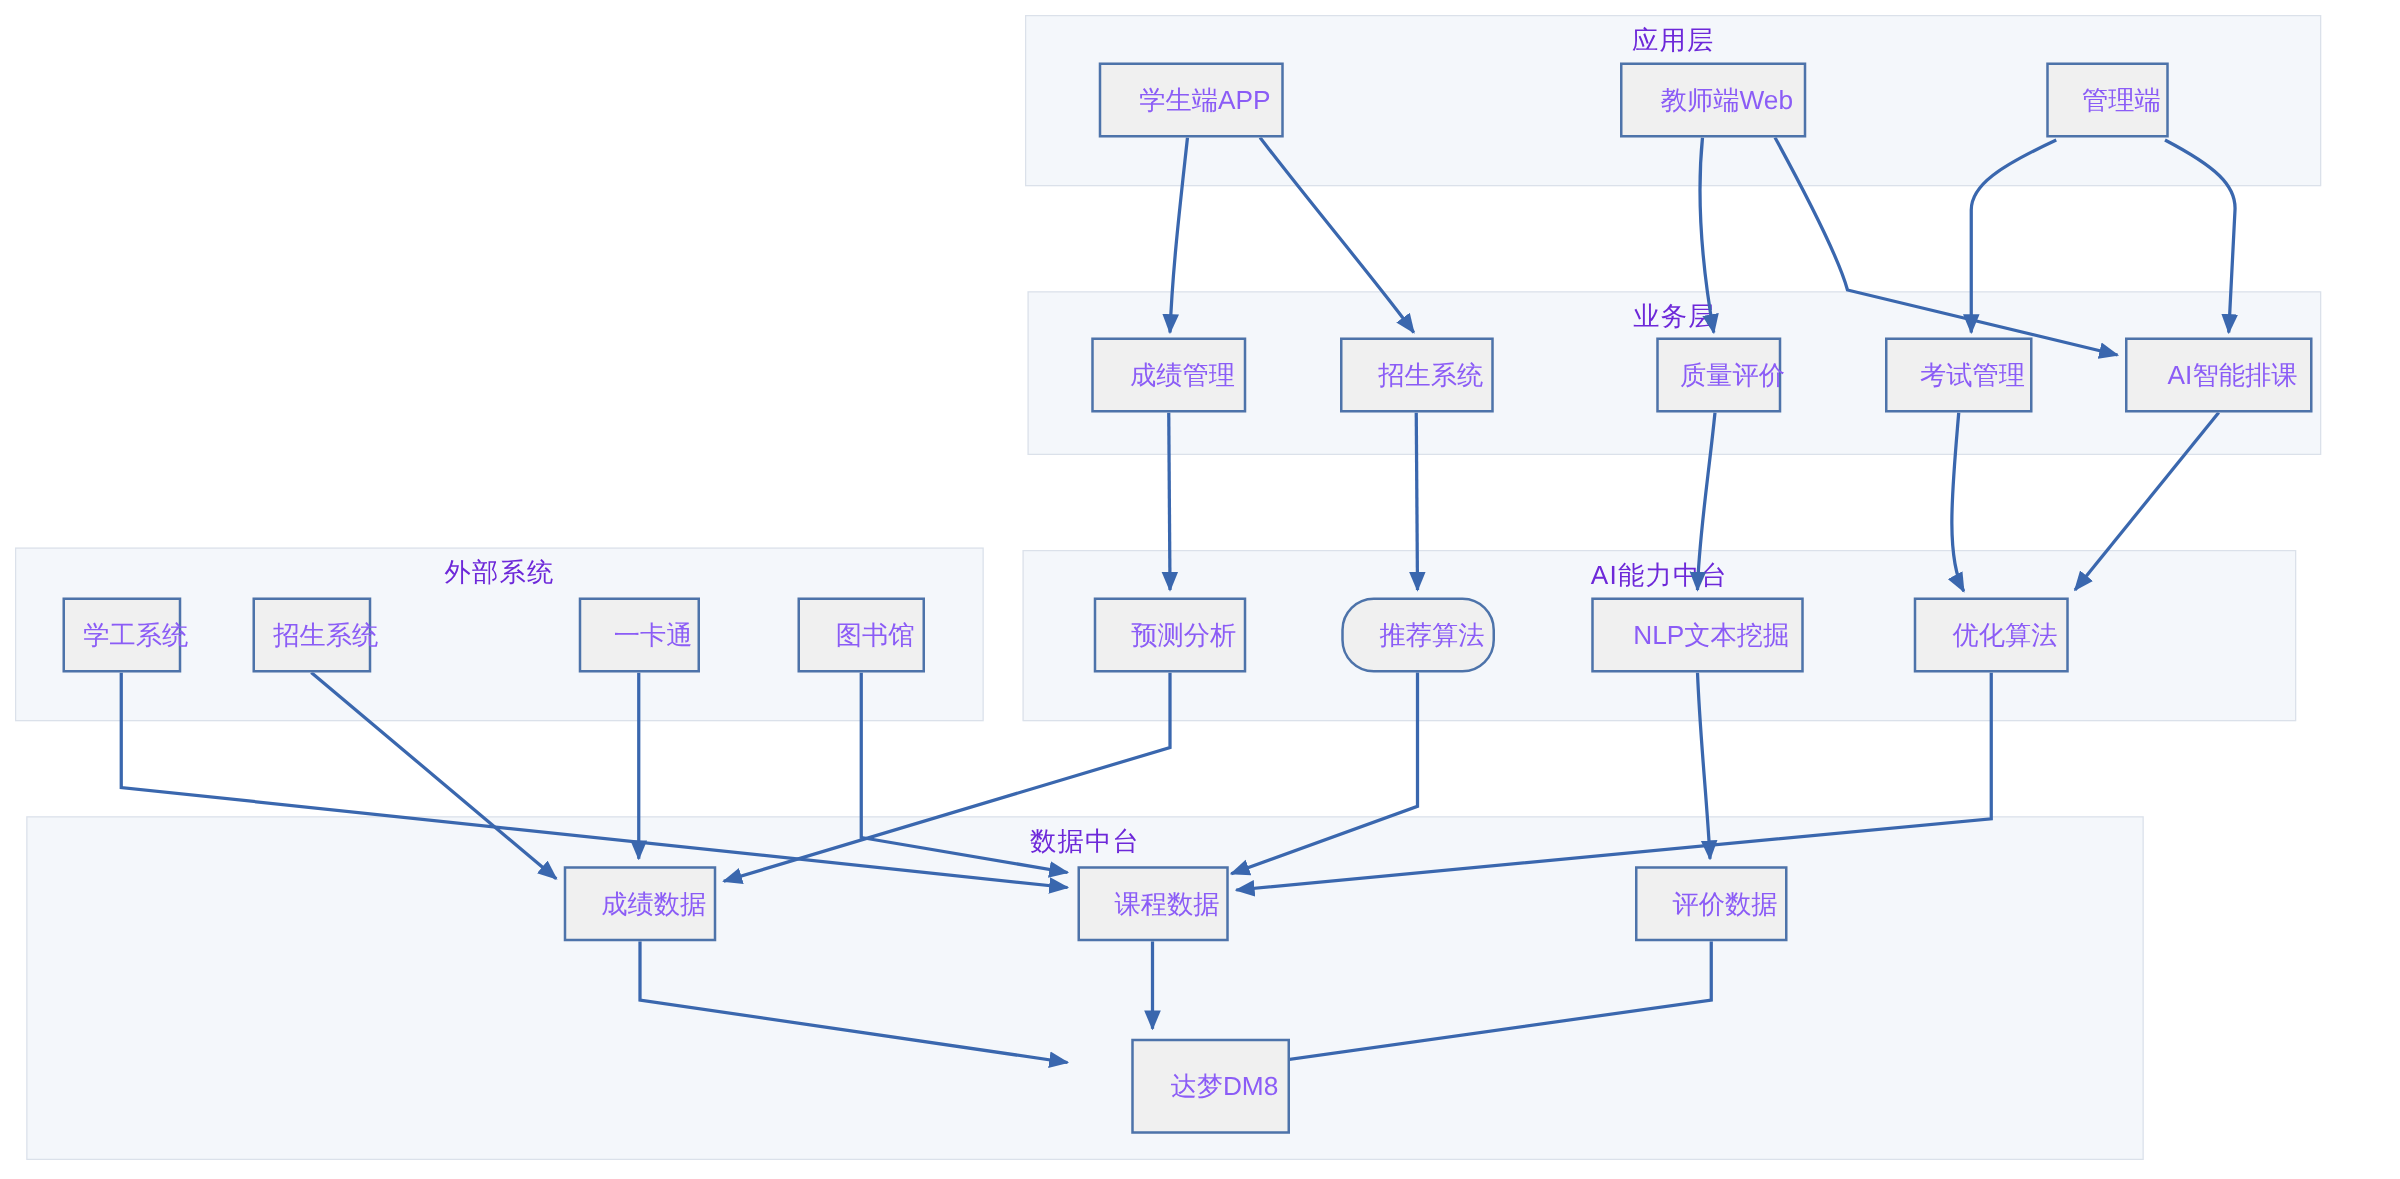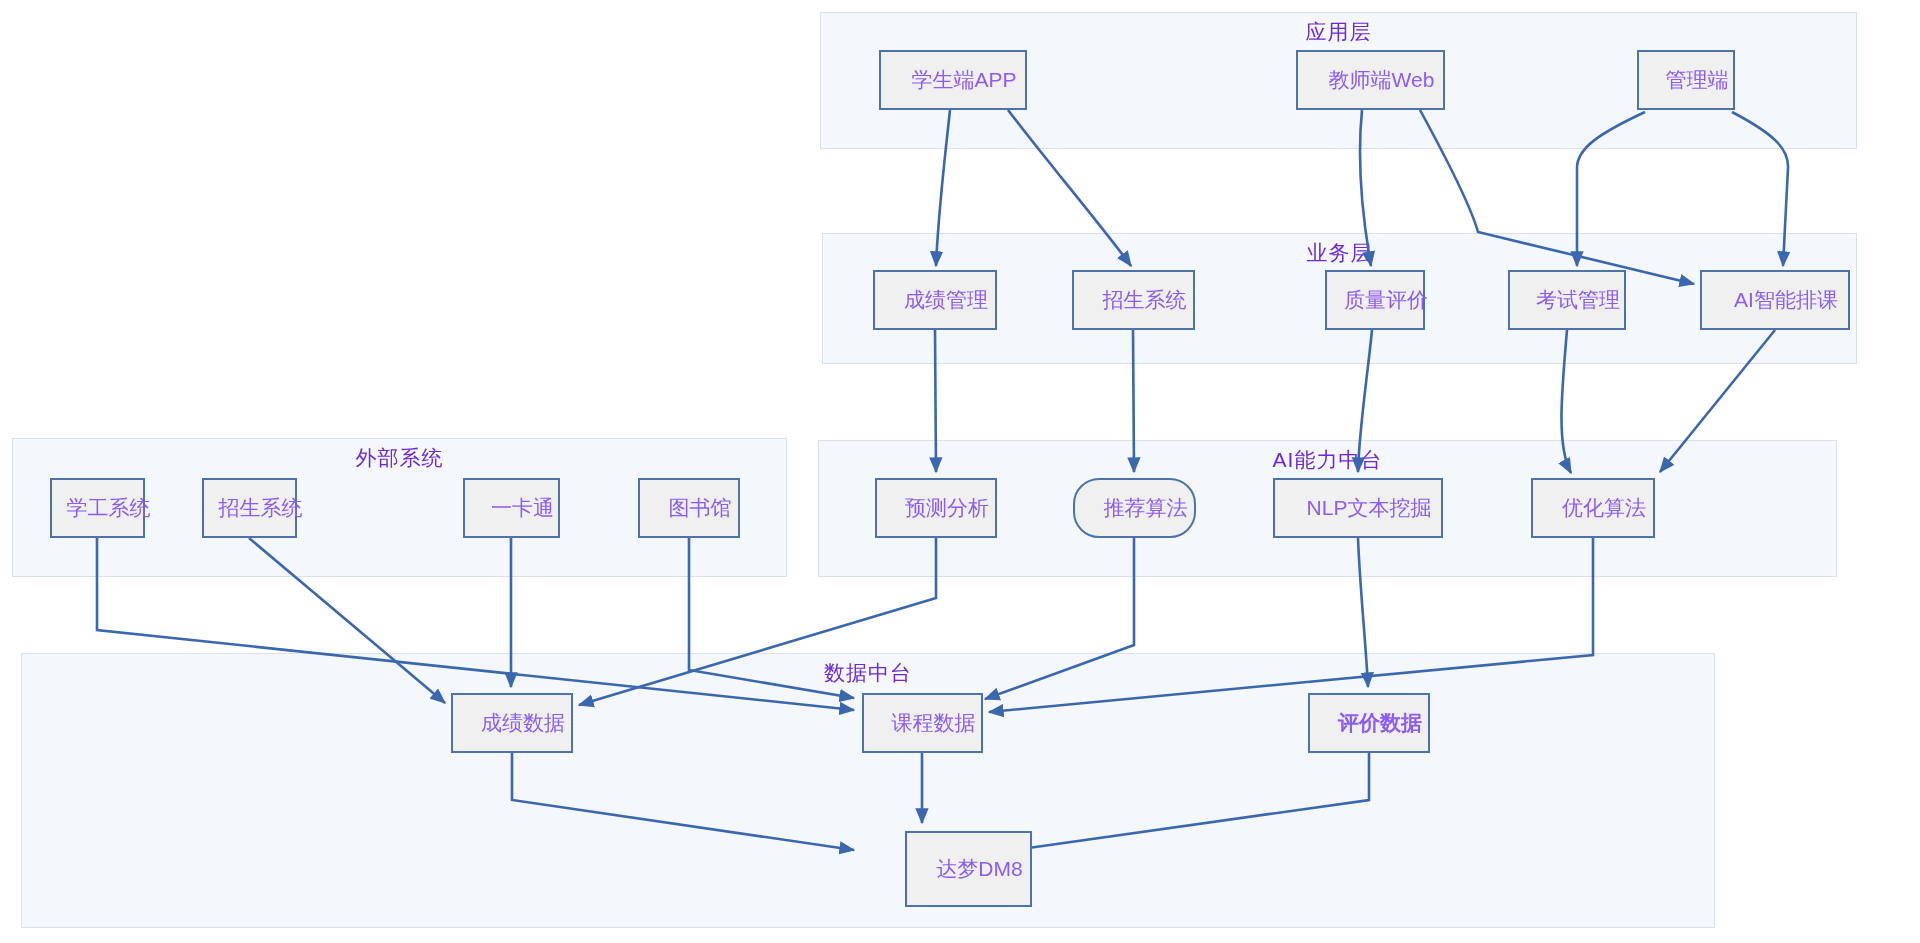--- a/index.html
+++ b/index.html
@@ -88,16 +88,16 @@
   <div class="node" style="left:463px;top:478px;width:97px;height:60px;">一卡通</div>
   <div class="node" style="left:638px;top:478px;width:102px;height:60px;">图书馆</div>
 
   <div class="node" style="left:875px;top:478px;width:122px;height:60px;">预测分析</div>
   <div class="node" style="left:1073px;top:478px;width:123px;height:60px;border-radius:26px;">推荐算法</div>
   <div class="node" style="left:1273px;top:478px;width:170px;height:60px;">NLP文本挖掘</div>
   <div class="node" style="left:1531px;top:478px;width:124px;height:60px;">优化算法</div>
 
   <div class="node" style="left:451px;top:693px;width:122px;height:60px;">成绩数据</div>
   <div class="node" style="left:862px;top:693px;width:121px;height:60px;">课程数据</div>
-  <div class="node" style="left:1308px;top:693px;width:122px;height:60px;font-weight:bold;">评价数据</div>
+  <div class="node" style="left:1308px;top:693px;width:122px;height:60px;">评价数据</div>
   <div class="node" style="left:905px;top:831px;width:127px;height:76px;">达梦DM8</div>
 
 </div>
 
 </body></html>

